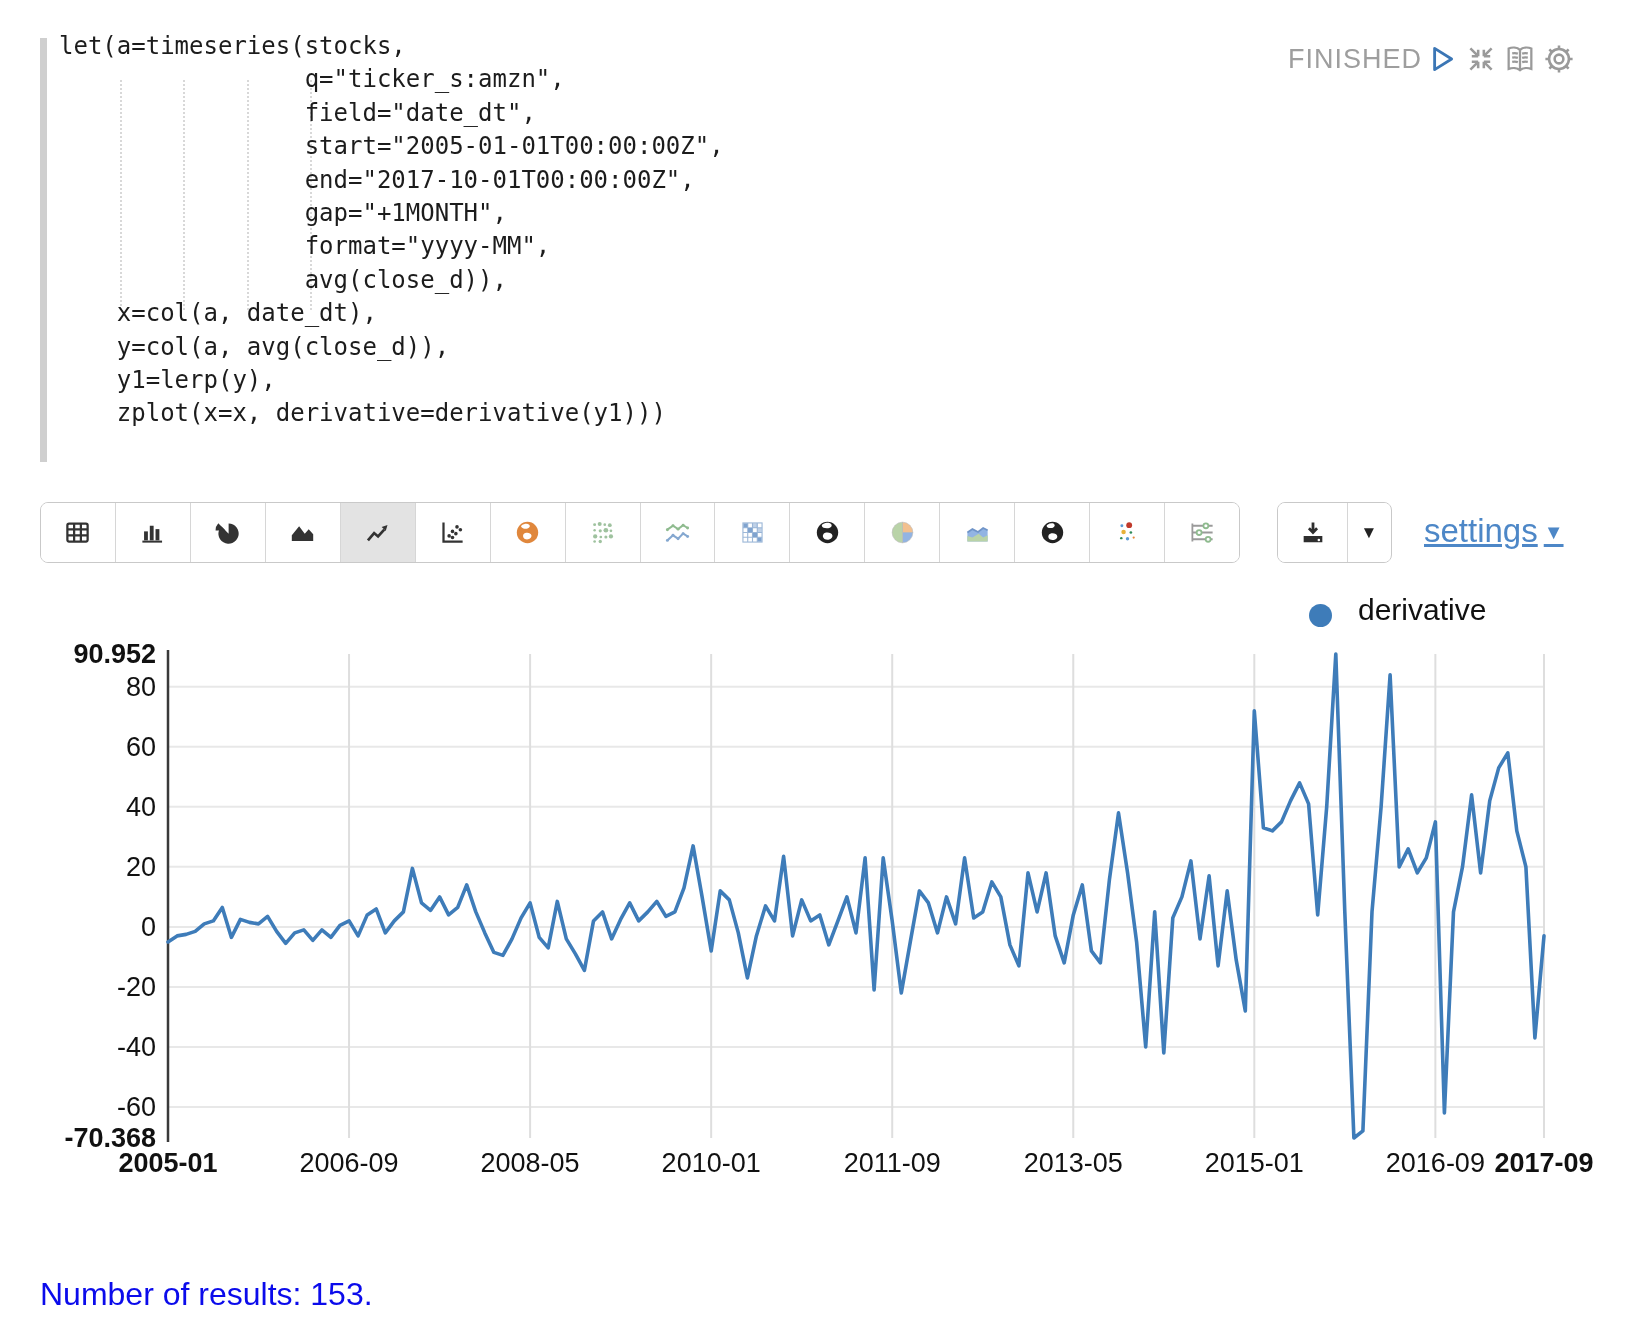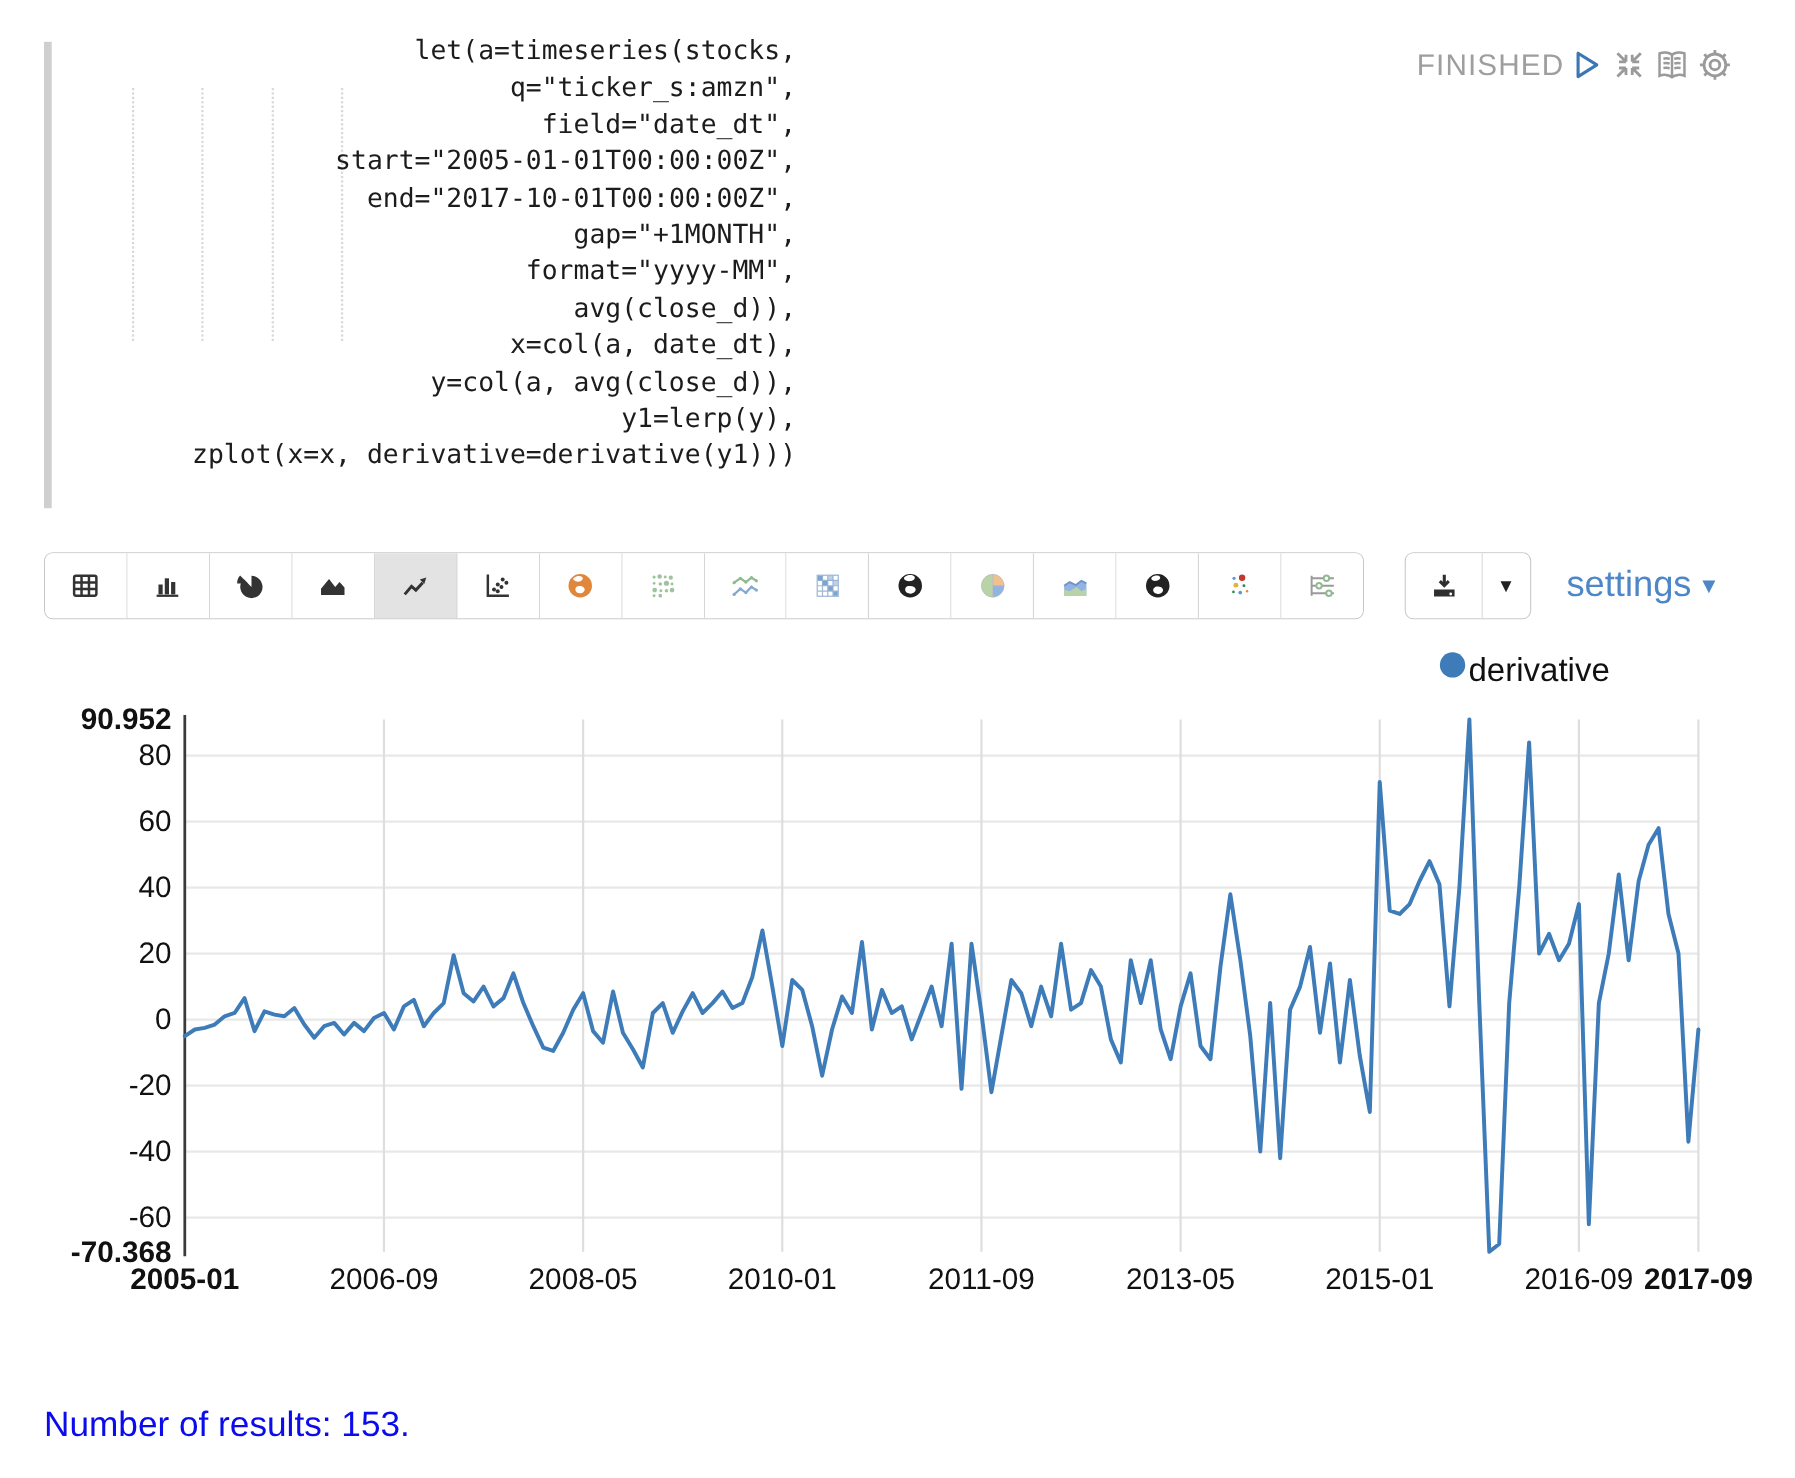--- a/index.html
+++ b/index.html
@@ -5,21 +5,21 @@
   html,body{margin:0;padding:0;background:#fff;}
   .screen{position:relative;width:1632px;height:1344px;background:#ffffff;overflow:hidden;
           font-family:"Liberation Sans",sans-serif;color:#111;}
 
   
   .code-area{position:absolute;left:0;top:0;width:1632px;height:478px;background:#fff;}
   .gutter-bar{position:absolute;left:40px;top:38px;width:7px;height:424px;background:#cfcfcf;}
   .indent-guide{position:absolute;top:80px;height:230px;width:0;border-left:2px dotted #d8d8d8;}
   pre.code{position:absolute;left:59px;top:30px;margin:0;
            font-family:"DejaVu Sans Mono","Liberation Mono",monospace;
-           font-size:24px;line-height:33.4px;color:#1c1c1c;white-space:pre;text-align:right;}
+           font-size:24px;line-height:33.4px;color:#1c1c1c;white-space:pre;}
   .para-controls{position:absolute;left:0;top:0;width:1632px;height:90px;}
   .status{position:absolute;left:1288px;top:44px;font-size:27px;color:#9e9e9e;letter-spacing:1px;}
   .icon-btn{position:absolute;top:42px;width:34px;height:34px;cursor:pointer;}
   .icon-btn svg{width:100%;height:100%;}
 
   
   .toolbar-row{position:absolute;left:0;top:502px;width:1632px;height:61px;}
   .chart-type-toolbar{position:absolute;left:40px;top:0;width:1200px;height:61px;
       border:1.5px solid #c9c9c9;border-radius:8px;background:#fff;display:flex;overflow:hidden;box-sizing:border-box;}
   .ct-btn{flex:1 1 0;border:none;background:#fff;border-right:1px solid #d6d6d6;cursor:pointer;
@@ -27,27 +27,27 @@
   .ct-btn:last-child{border-right:none;}
   .ct-btn.selected{background:#e3e3e3;}
   .ct-btn svg{width:27px;height:27px;}
   .download-group{position:absolute;left:1277px;top:0;width:115px;height:61px;
       border:1.5px solid #c9c9c9;border-radius:8px;background:#fff;display:flex;overflow:hidden;box-sizing:border-box;}
   .dl-btn{border:none;background:#fff;cursor:pointer;display:flex;align-items:center;justify-content:center;padding:0;}
   .dl-main{width:70px;border-right:1px solid #d6d6d6;}
   .dl-caret{width:42px;font-size:17px;color:#222;}
   .dl-main svg{width:28px;height:28px;}
   .settings-link{position:absolute;left:1424px;top:0;height:61px;line-height:58px;
-      font-size:33px;color:#4d87c7;cursor:pointer;white-space:nowrap;}
+      font-size:33px;color:#4d87c7;cursor:pointer;white-space:nowrap;text-decoration:underline;}
   .settings-link .caret{font-size:20px;vertical-align:3px;margin-left:6px;}
 
   
   .chart-block{position:absolute;left:0;top:585px;width:1632px;height:650px;}
   .chart-block svg.plot{position:absolute;left:0;top:0;}
-  .legend{position:absolute;left:1309px;top:8px;display:flex;align-items:flex-start;gap:3px;cursor:pointer;}
+  .legend{position:absolute;left:1309px;top:8px;display:flex;align-items:flex-end;gap:26px;cursor:pointer;}
   .legend-dot{width:23px;height:23px;border-radius:50%;background:#3e7cb9;display:inline-block;}
   .legend-label{font-size:30px;color:#111;}
 
   .results-note{position:absolute;left:40px;top:1276px;margin:0;font-size:32px;color:#0b0beb;}
 </style>
 </head>
 <body>
 
 <div class="screen">
 

